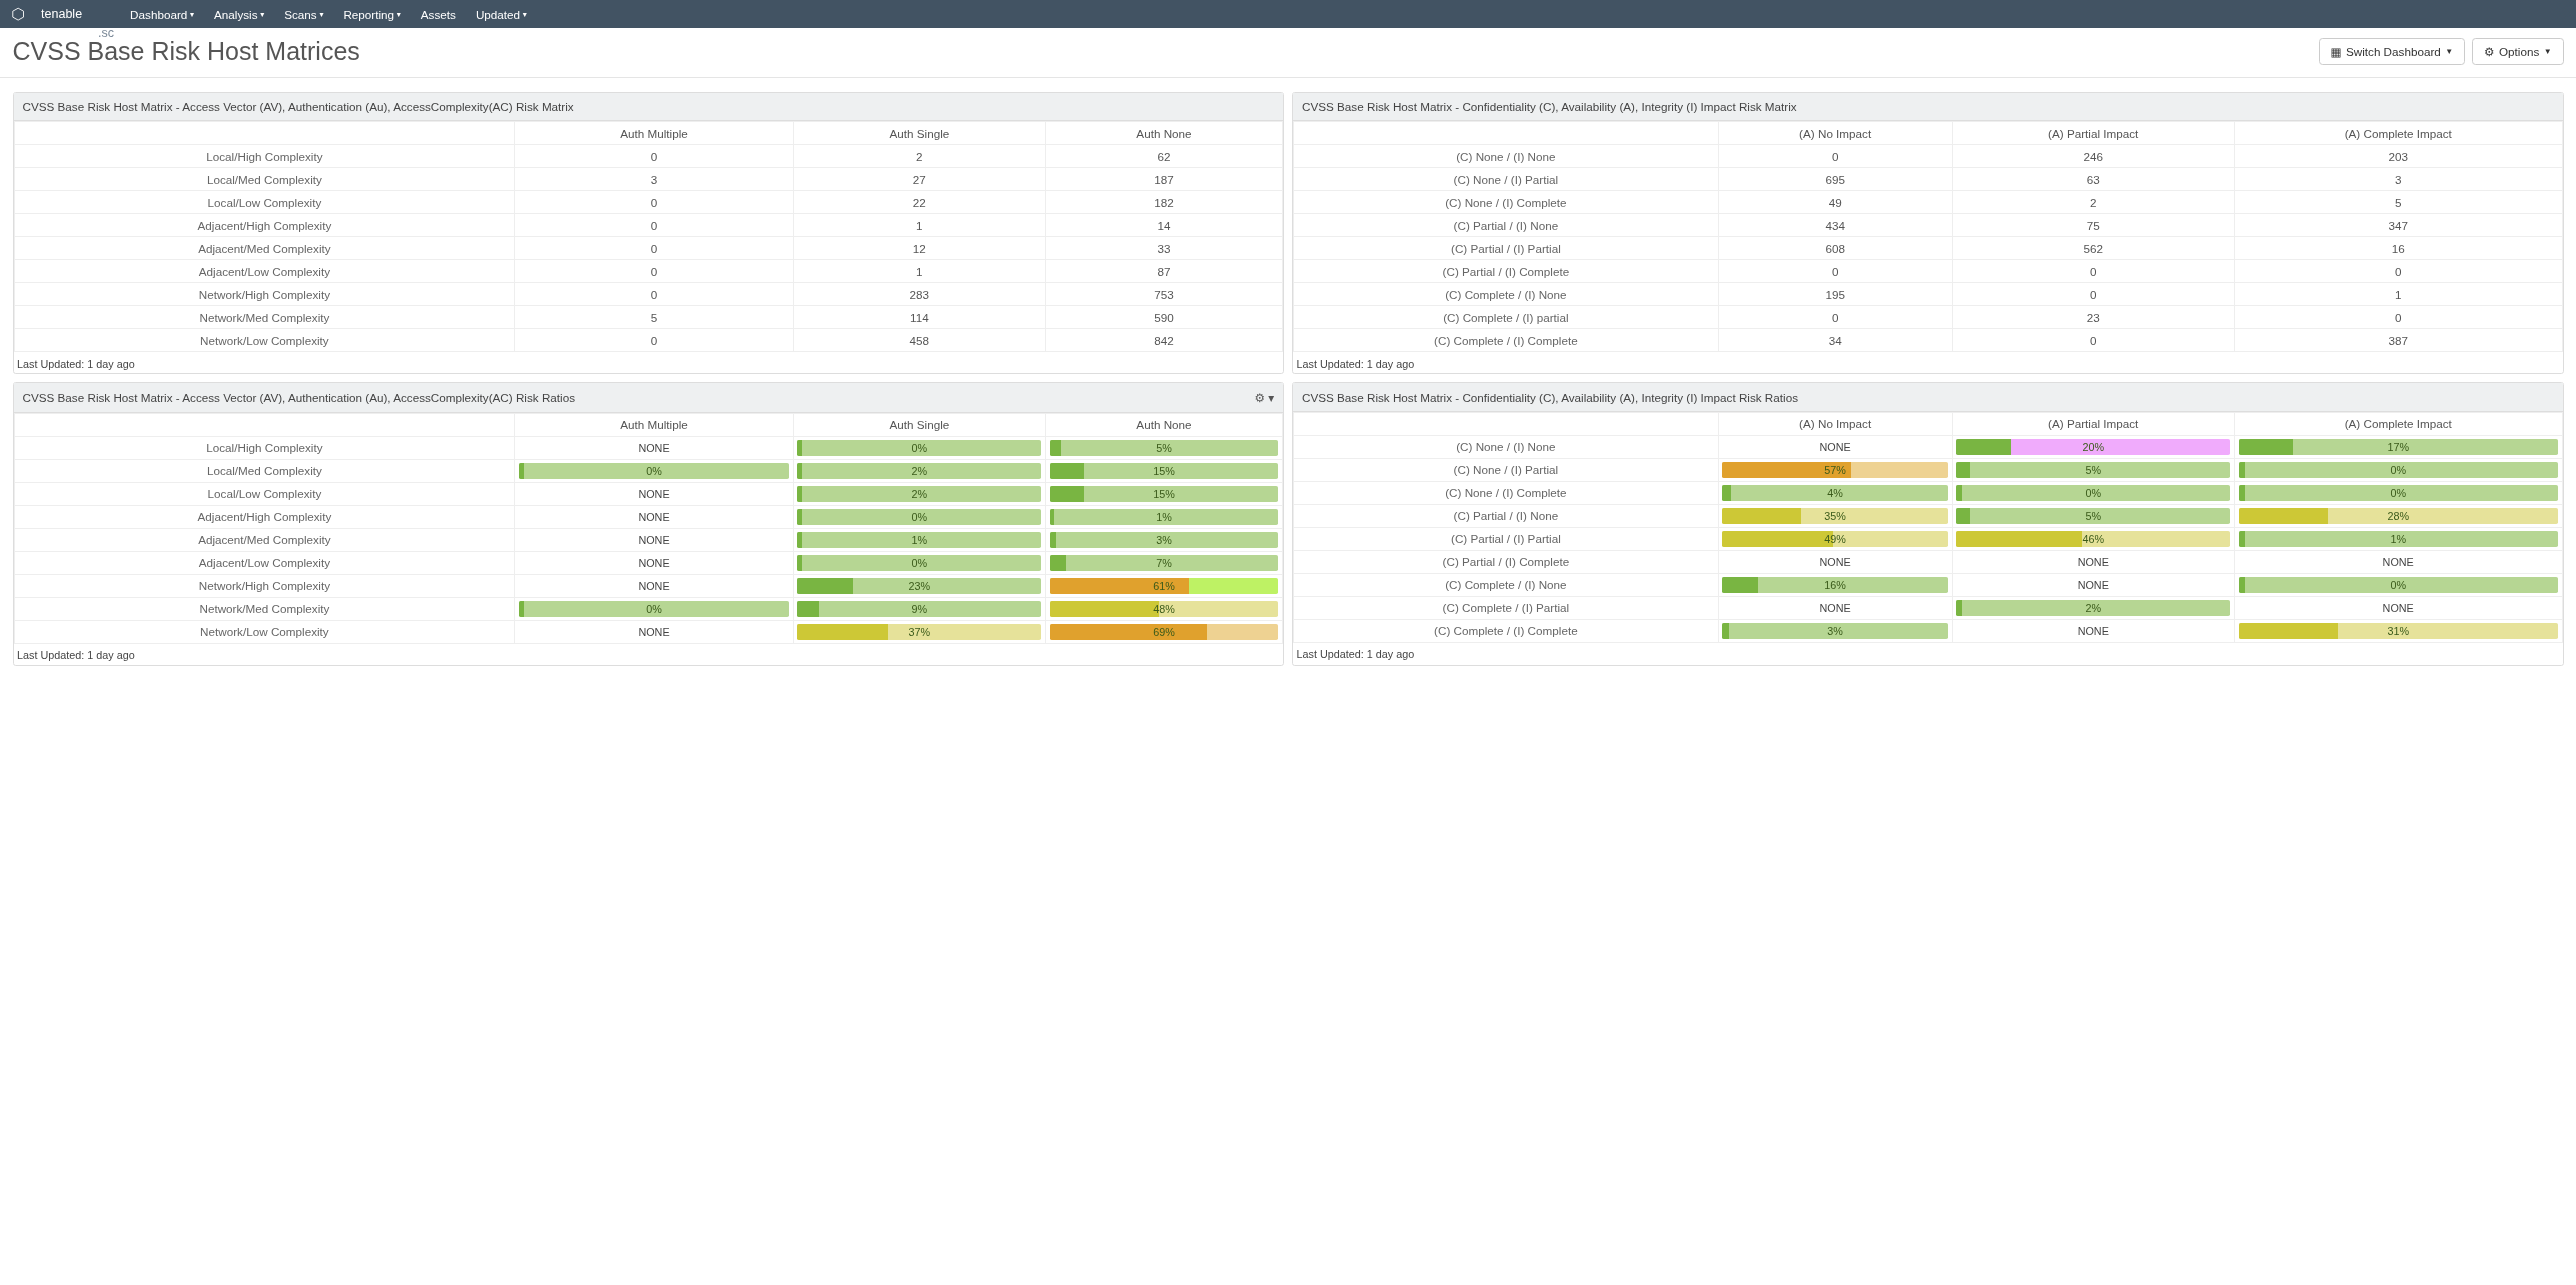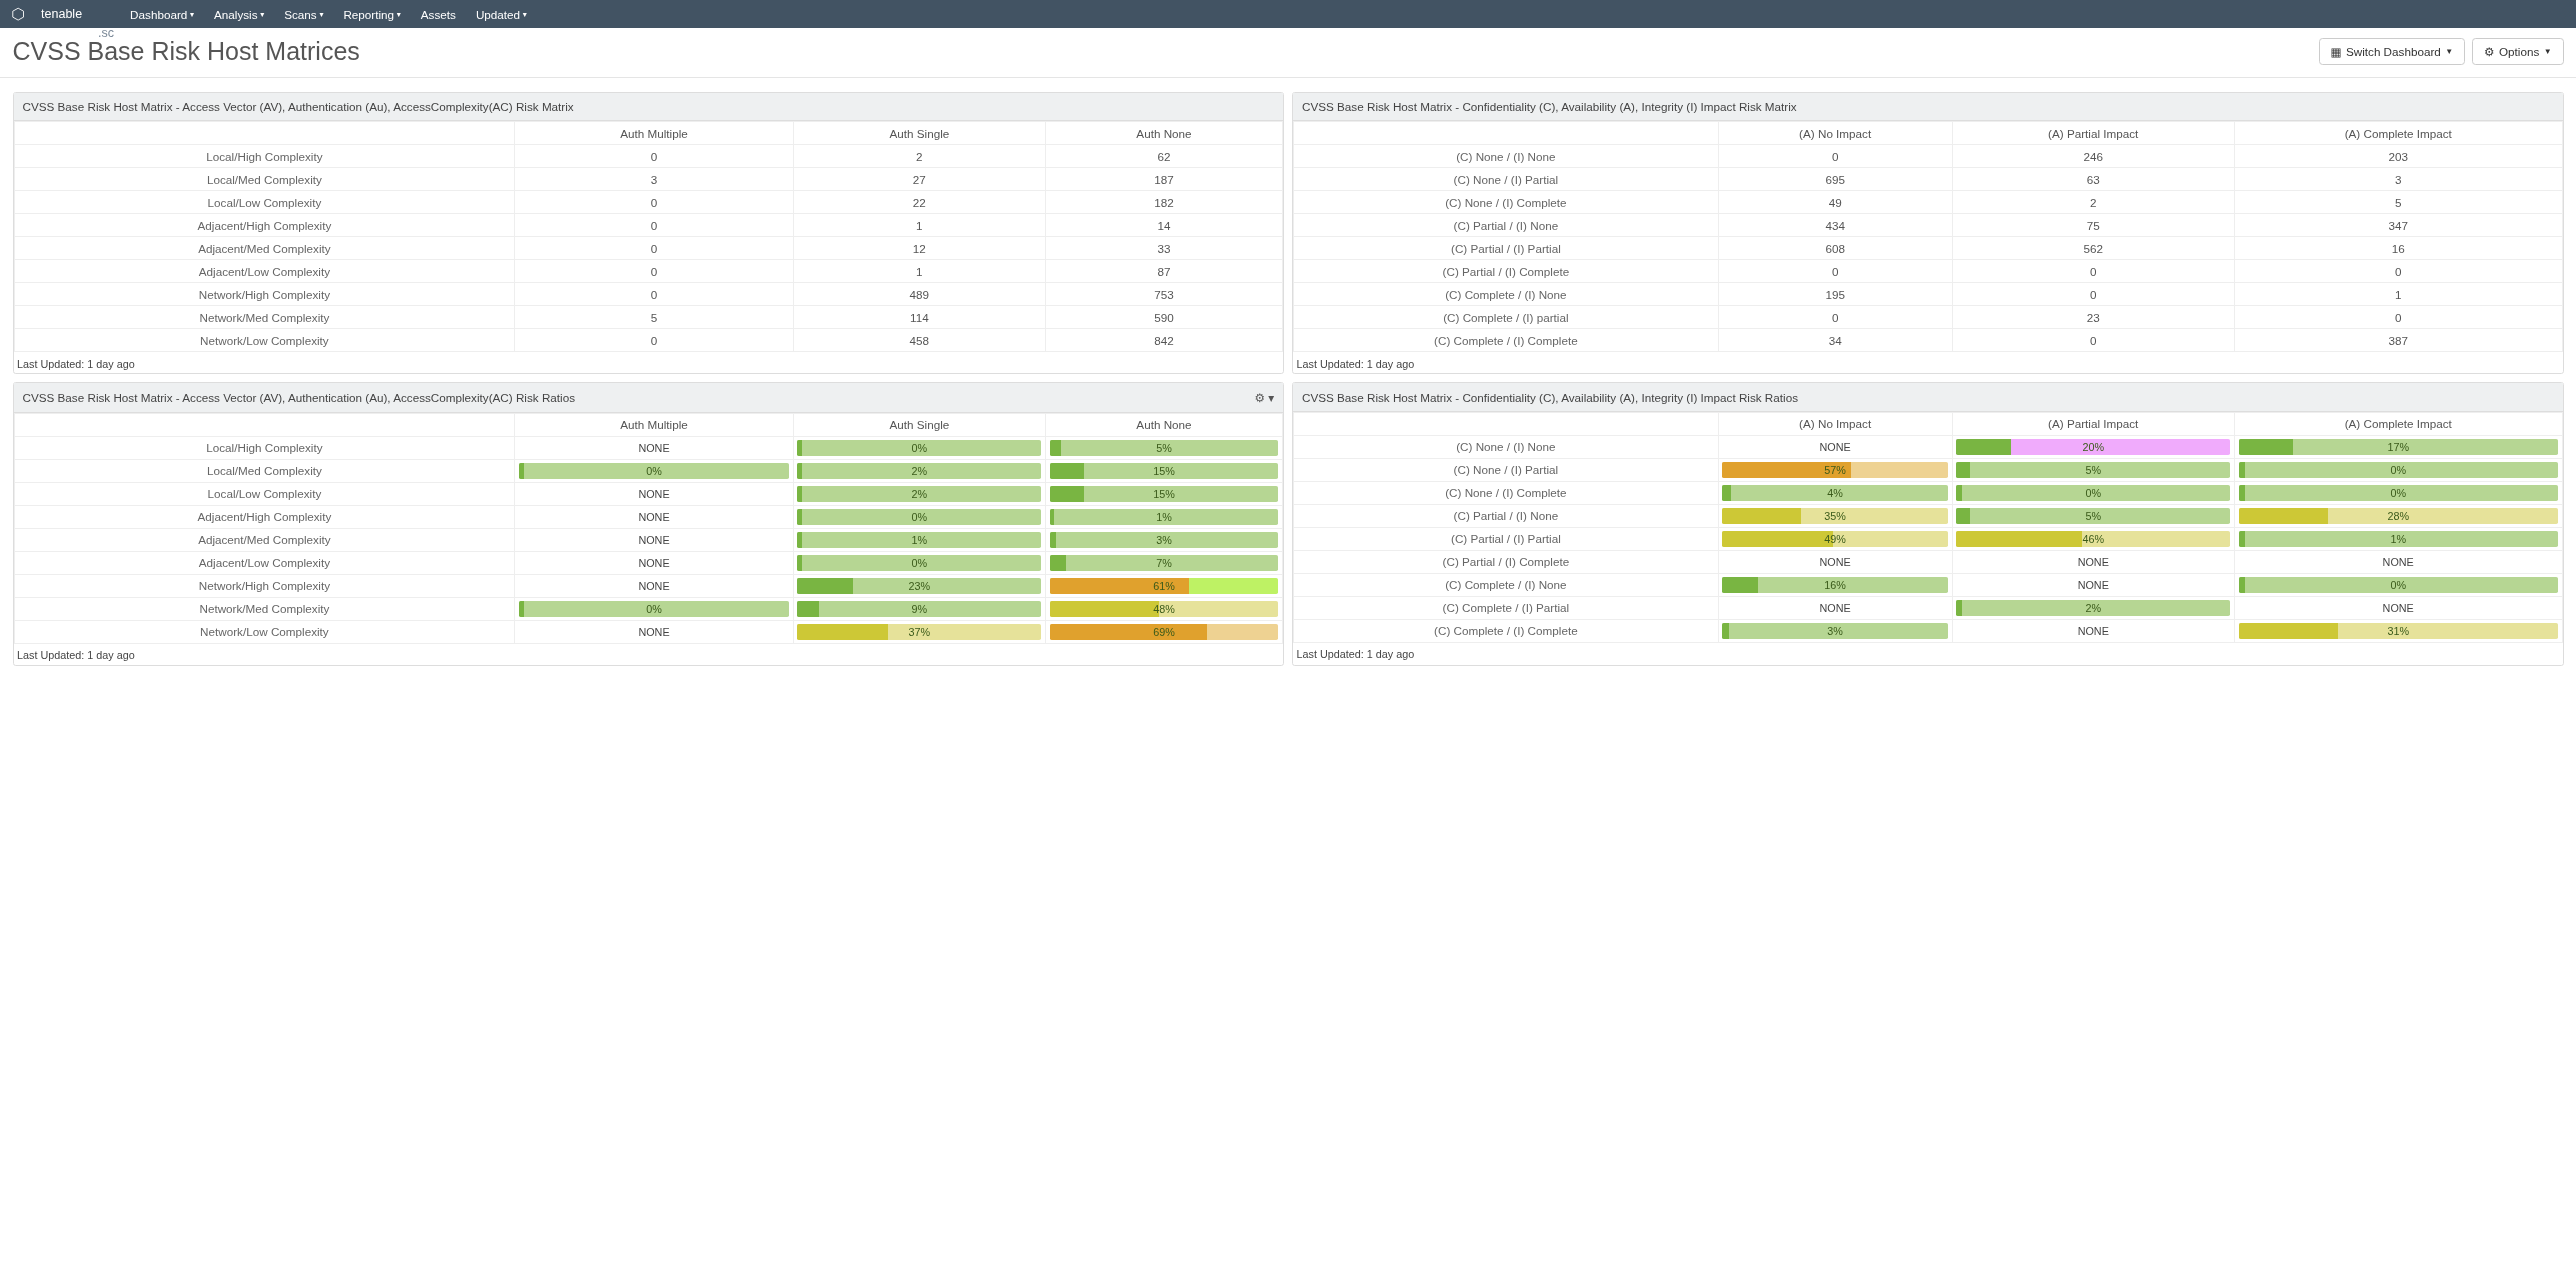--- a/index.html
+++ b/index.html
@@ -131,21 +131,21 @@
           </tr>
           <tr>
             <td>Adjacent/Low Complexity</td>
             <td>0</td>
             <td>1</td>
             <td>87</td>
           </tr>
           <tr>
             <td>Network/High Complexity</td>
             <td>0</td>
-            <td>489</td>
+            <td>283</td>
             <td>753</td>
           </tr>
           <tr>
             <td>Network/Med Complexity</td>
             <td>5</td>
             <td>114</td>
             <td>590</td>
           </tr>
           <tr>
             <td>Network/Low Complexity</td>

